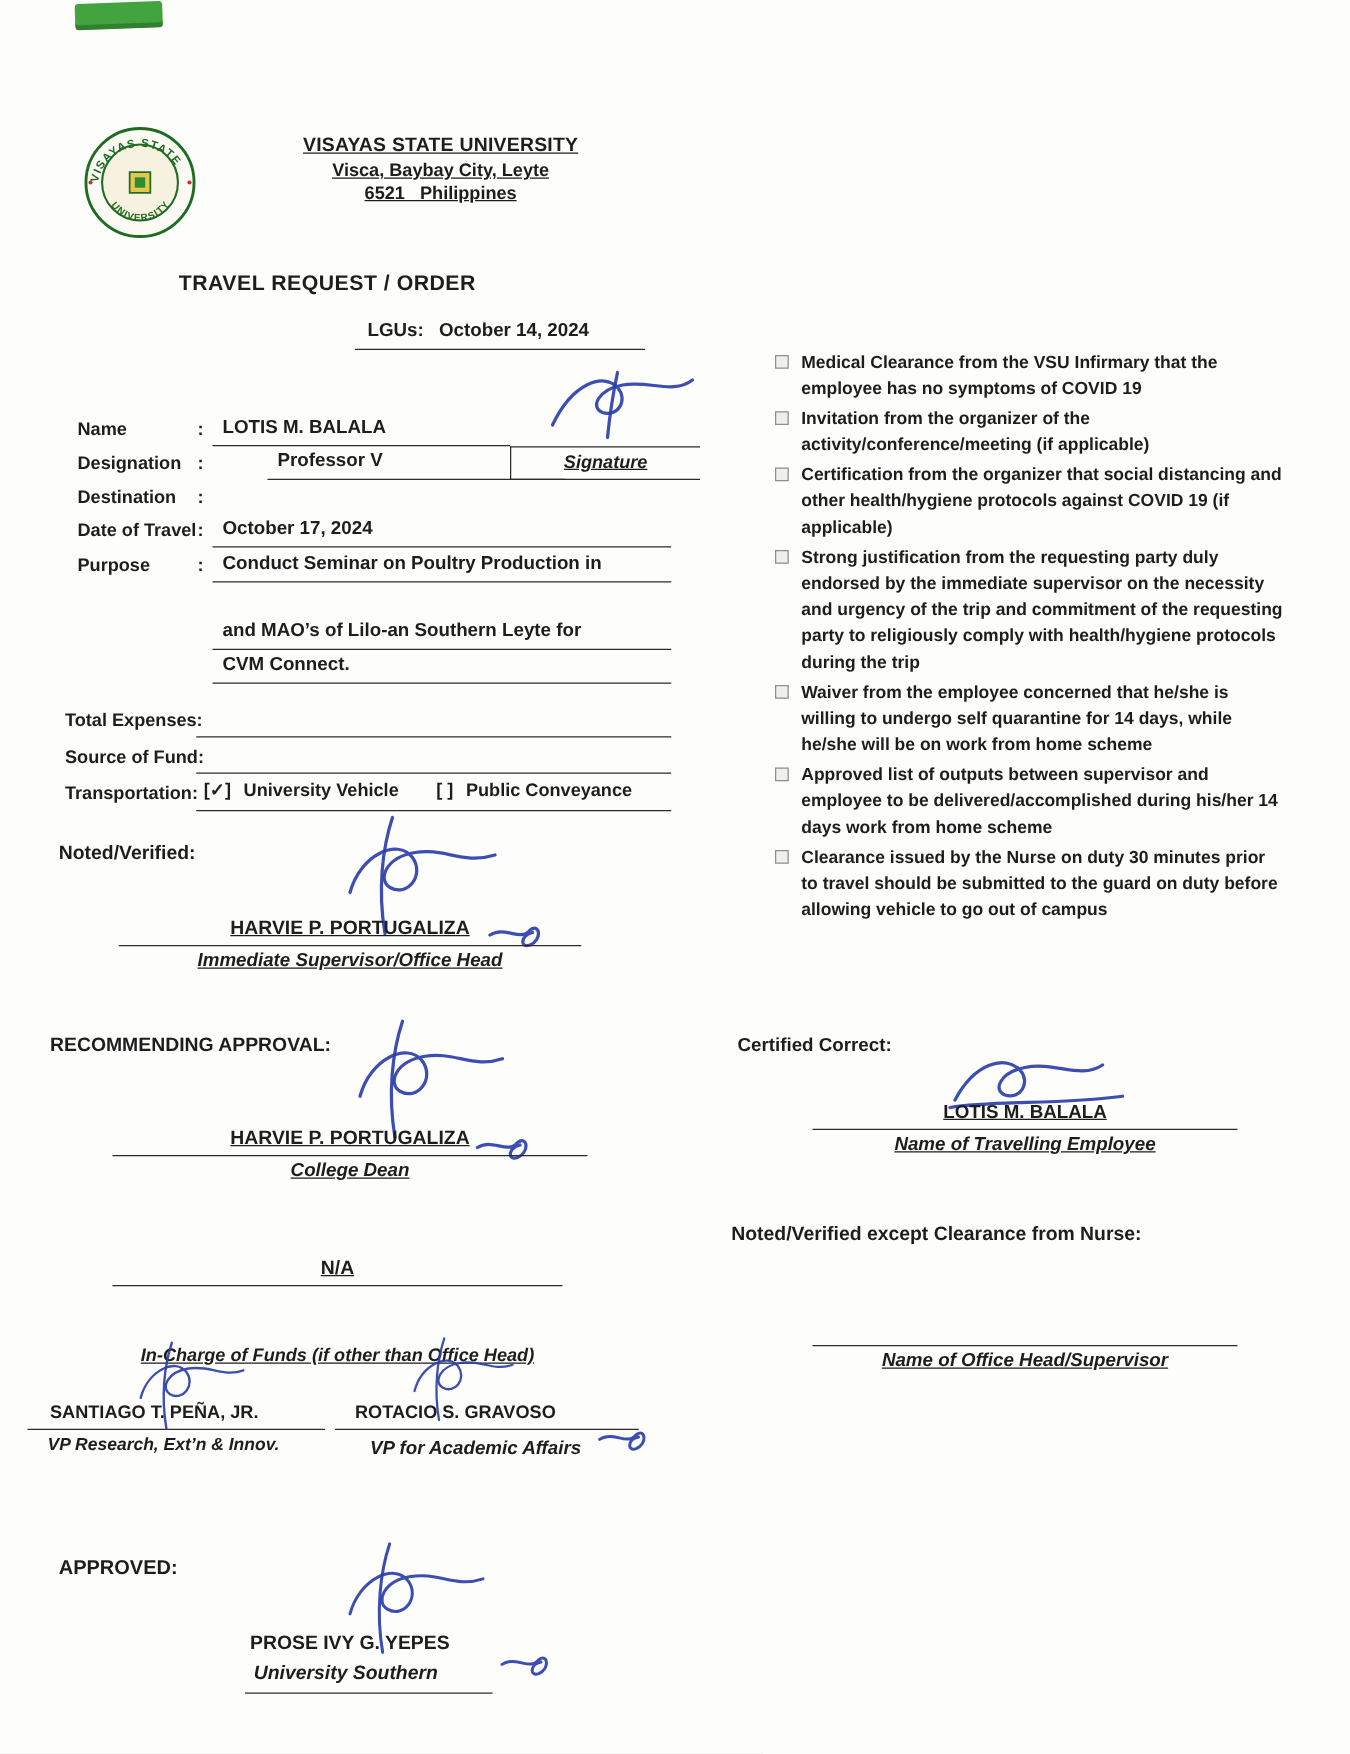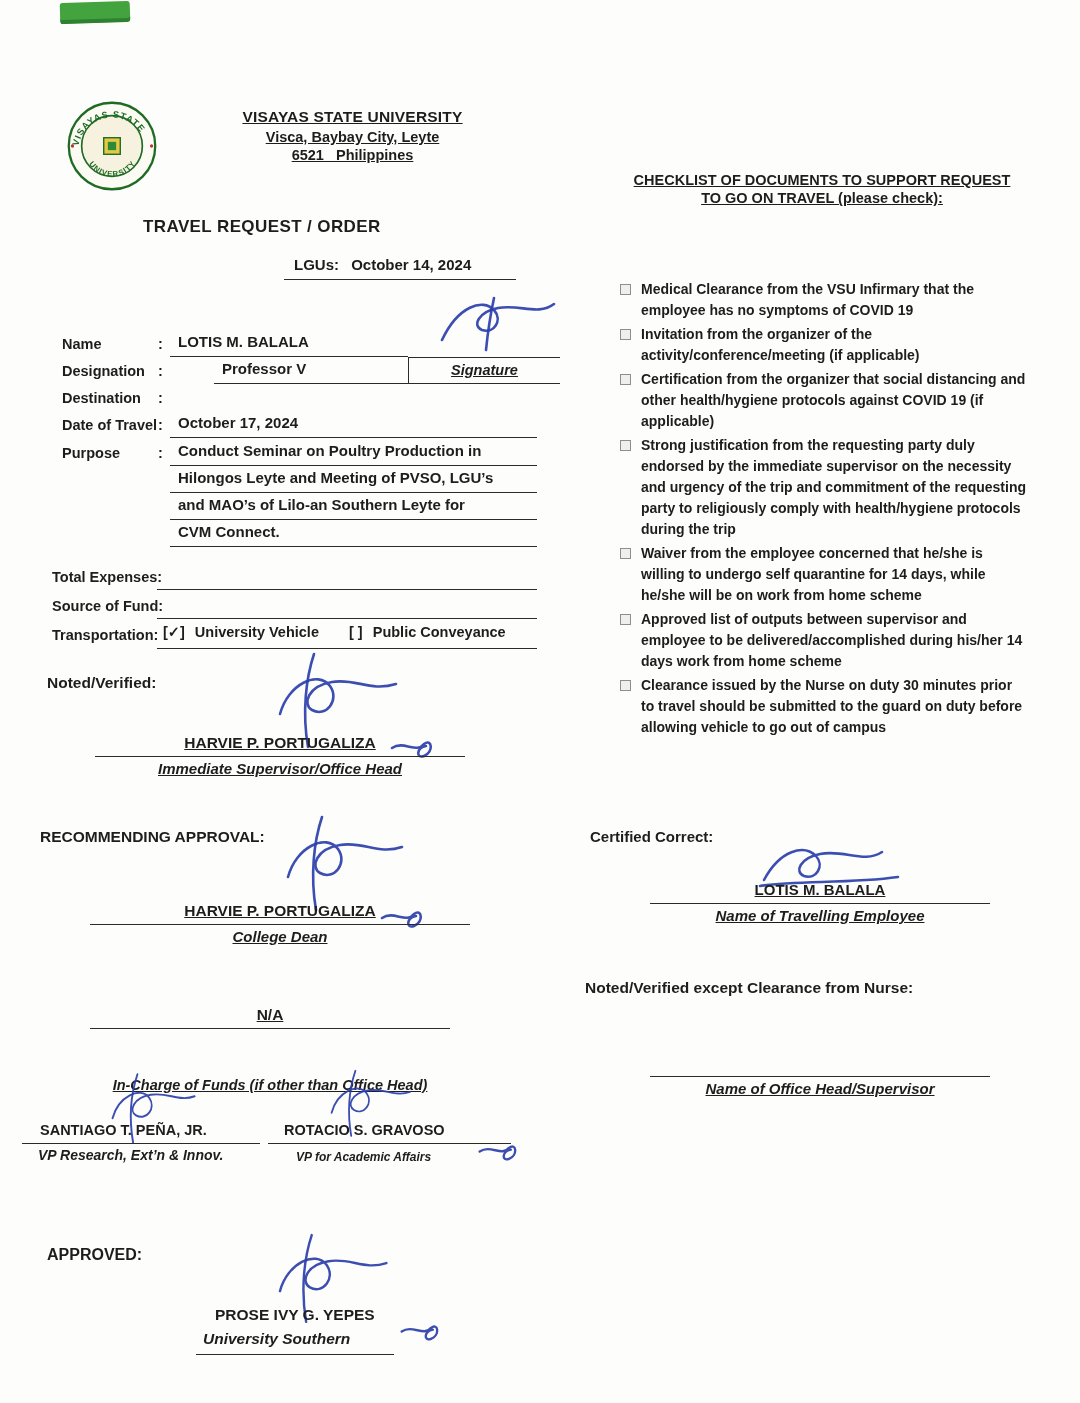--- a/index.html
+++ b/index.html
@@ -81,21 +81,20 @@
   <div class="abs lbl" style="left:62px;top:390px;">Destination</div>
   <div class="abs lbl" style="left:158px;top:390px;">:</div>
 
   <div class="abs lbl" style="left:62px;top:417px;">Date of Travel</div>
   <div class="abs lbl" style="left:158px;top:417px;">:</div>
   <div class="abs ul val" style="left:170px;top:414px;width:367px;height:24px;padding-left:8px;">October 17, 2024</div>
 
   <div class="abs lbl" style="left:62px;top:445px;">Purpose</div>
   <div class="abs lbl" style="left:158px;top:445px;">:</div>
   <div class="abs ul val" style="left:170px;top:442px;width:367px;height:24px;padding-left:8px;">Conduct Seminar on Poultry Production in</div>
-  <div class="abs ul val" style="left:170px;top:469px;width:367px;height:24px;padding-left:8px;">Hilongos Leyte and Meeting of PVSO, LGU’s</div>
   <div class="abs ul val" style="left:170px;top:496px;width:367px;height:24px;padding-left:8px;">and MAO’s of Lilo-an Southern Leyte for</div>
   <div class="abs ul val" style="left:170px;top:523px;width:367px;height:24px;padding-left:8px;">CVM Connect.</div>
 
   <div class="abs lbl" style="left:52px;top:569px;">Total Expenses:</div>
   <div class="abs ul" style="left:157px;top:566px;width:380px;height:24px;"></div>
 
   <div class="abs lbl" style="left:52px;top:598px;">Source of Fund:</div>
   <div class="abs ul" style="left:157px;top:595px;width:380px;height:24px;"></div>
 
   <div class="abs lbl" style="left:52px;top:627px;">Transportation:</div>
@@ -153,47 +152,43 @@
   <div class="abs i" style="left:38px;top:1147px;font-size:14px;">VP Research, Ext’n &amp; Innov.</div>
 
   <div class="abs" style="left:312px;top:1058px;">
     <svg class="sig" width="105" height="90" viewBox="0 0 150 100">
       <path d="M62,4 C54,28 50,62 56,97"></path>
       <path d="M28,64 C36,34 66,20 78,36 C88,50 74,68 60,60 C50,54 56,36 80,32 C104,28 118,42 140,34"></path>
     </svg>
   </div>
   <div class="abs" style="left:284px;top:1122px;font-size:14.5px;">ROTACIO S. GRAVOSO</div>
   <div class="abs line" style="left:268px;top:1143px;width:243px;"></div>
-  <div class="abs i" style="left:296px;top:1150px;font-size:12px;">VP for Academic Affairs</div>
+  <div class="abs i" style="left:296px;top:1150px;font-size:15px;">VP for Academic Affairs</div>
   <div class="abs" style="left:476px;top:1140px;">
     <svg class="sig" width="44" height="34" viewBox="0 0 48 36">
         <path d="M4,12 C16,4 28,18 36,8 C44,2 46,16 36,20 C28,23 28,12 38,10"></path>
       </svg>
   </div>
 
   <div class="abs" style="left:47px;top:1246px;font-size:16px;">APPROVED:</div>
   <div class="abs" style="left:252px;top:1228px;">
     <svg class="sig" width="140" height="100" viewBox="0 0 150 100">
       <path d="M64,4 C56,28 52,62 58,97"></path>
       <path d="M30,64 C38,34 68,20 80,36 C90,50 76,68 62,60 C52,54 58,36 82,32 C106,28 120,42 144,34"></path>
     </svg>
   </div>
-  <div class="abs" style="left:215px;top:1306px;font-size:15.5px;">PROSE IVY G. YEPES</div>
+  <div class="abs" style="left:200px;top:1306px;font-size:15.5px;">PROSE IVY G. YEPES</div>
   <div class="abs" style="left:398px;top:1320px;">
     <svg class="sig" width="44" height="34" viewBox="0 0 48 36">
         <path d="M4,12 C16,4 28,18 36,8 C44,2 46,16 36,20 C28,23 28,12 38,10"></path>
       </svg>
   </div>
   <div class="abs i" style="left:203px;top:1330px;font-size:15.5px;">University Southern</div>
   <div class="abs line" style="left:196px;top:1354px;width:198px;"></div>
 
-  <div class="abs c" style="left:612px;top:172px;width:420px;">
-    <div style="font-size:14.5px;">CHECKLIST OF DOCUMENTS TO SUPPORT REQUEST</div>
-    <div style="font-size:14.5px;margin-top:2px;">TO GO ON TRAVEL (please check):</div>
-  </div>
 
   <div class="abs" style="left:620px;top:279px;width:415px;display:flex;flex-direction:column;gap:3px;">
     <div class="chk-item">
       <span class="cbx"></span>
       <div class="chk-text">Medical Clearance from the VSU Infirmary that the employee has no symptoms of COVID 19</div>
     </div>
     <div class="chk-item">
       <span class="cbx"></span>
       <div class="chk-text">Invitation from the organizer of the activity/conference/meeting (if applicable)</div>
     </div>

